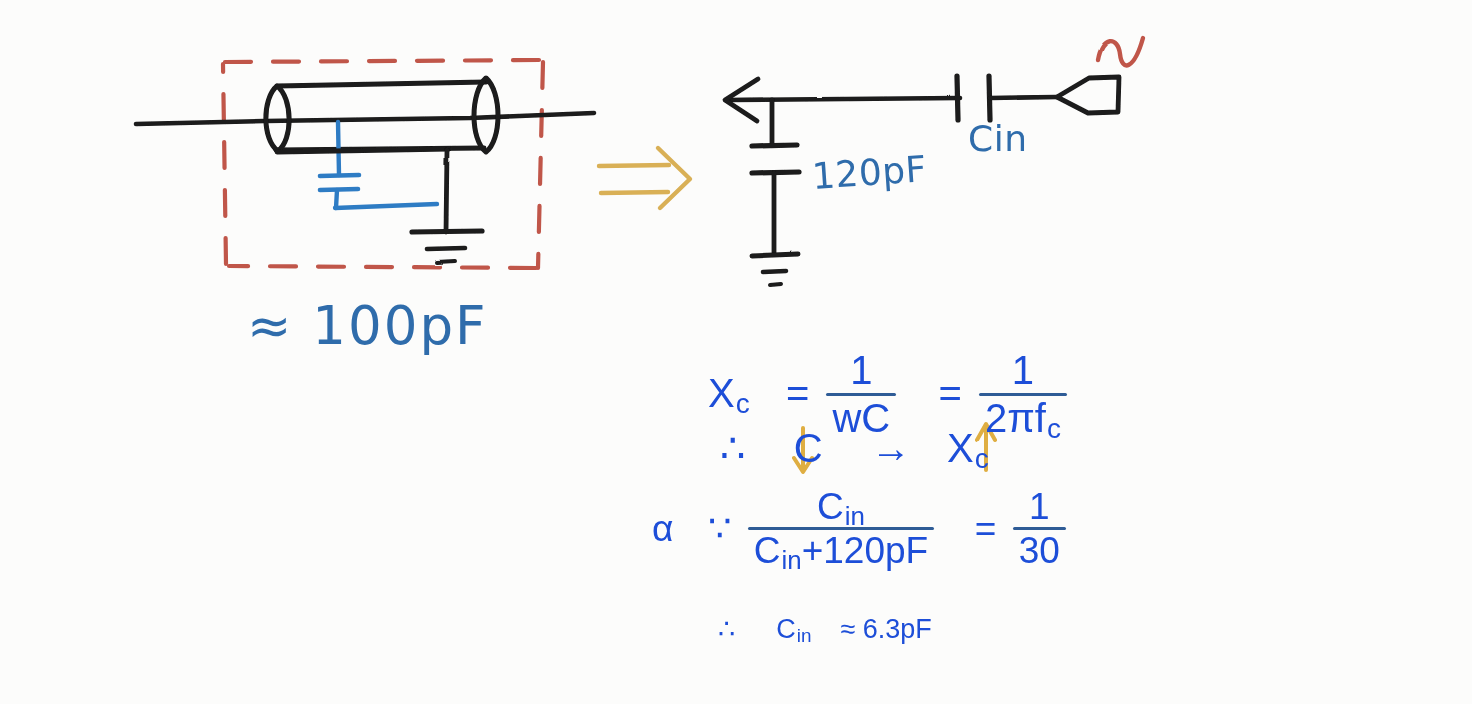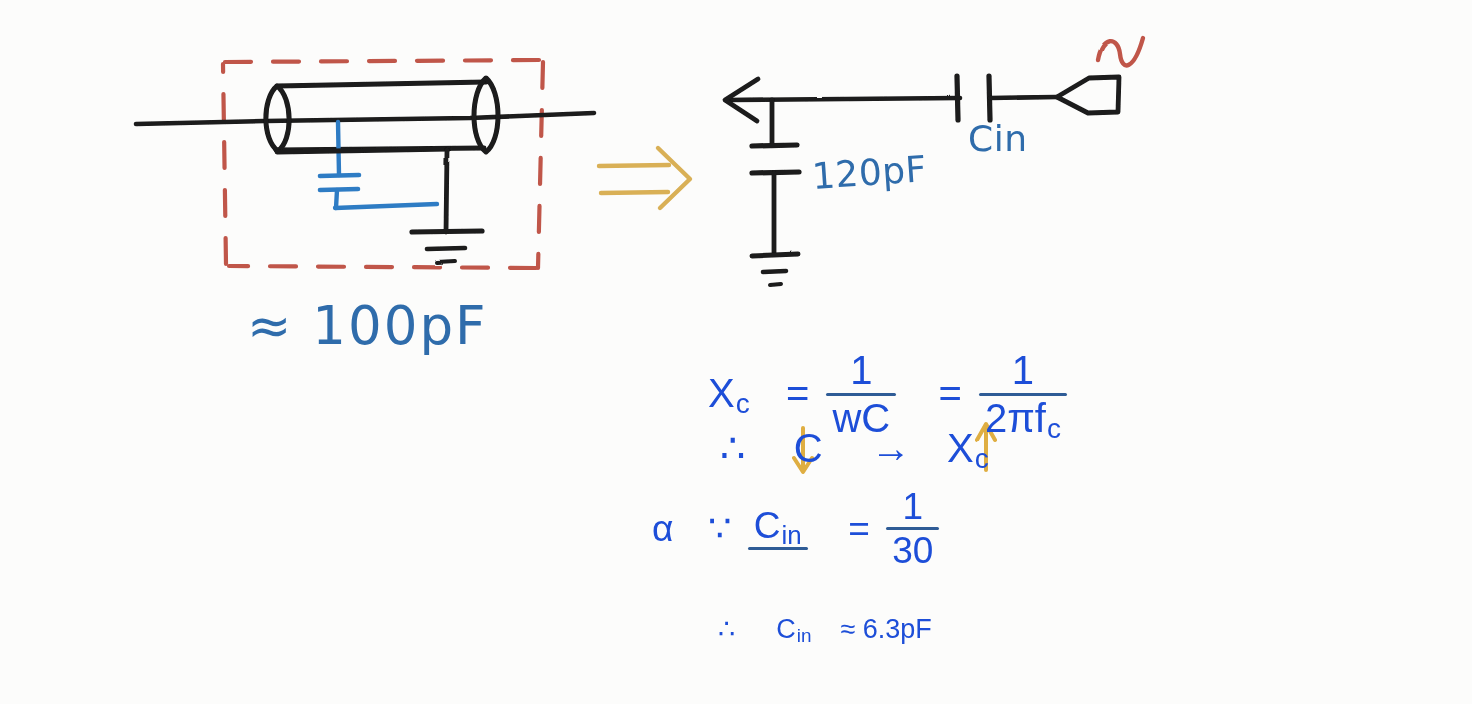--- a/index.html
+++ b/index.html
@@ -254,20 +254,21 @@
     <span>X</span><span class="sub">c</span>
   </div>
 
   <div class="eqline eq-ratio">
     <span>α</span>
     <span class="spacer-sm"></span>
     <span>∵</span>
     <span class="frac">
       <span class="num"><span>C</span><span class="sub">in</span></span>
       <span class="bar"></span>
+      <span class="den"><span>C</span><span class="sub">in</span><span>+120pF</span></span>
     </span>
     <span class="spacer-sm"></span>
     <span>=</span>
     <span class="frac">
       <span class="num">1</span>
       <span class="bar"></span>
       <span class="den">30</span>
     </span>
   </div>
 

